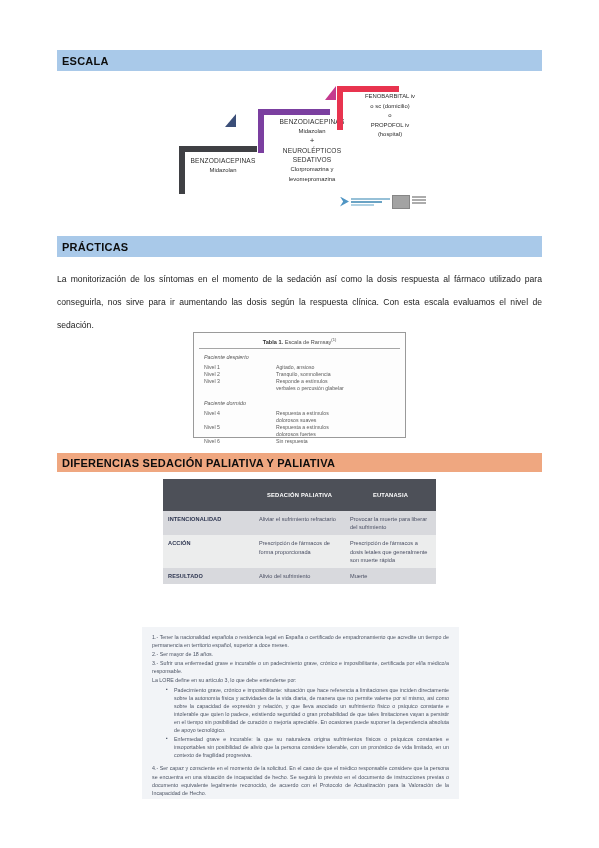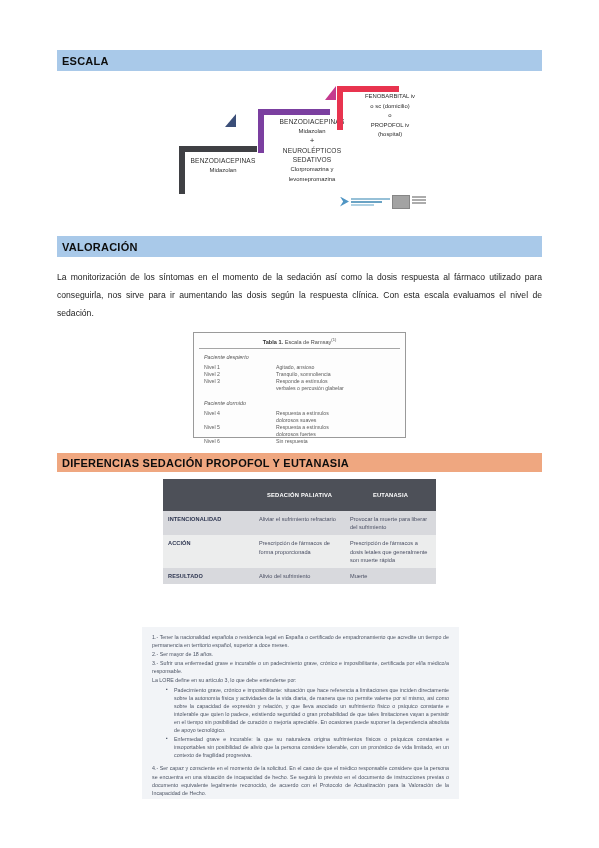--- a/index.html
+++ b/index.html
@@ -46,21 +46,21 @@
   .band-diferencias{ top: 453px; background: #efa780; height: 19px;}
   .band-manual     { top: 601px; background: #3ad05a; height: 19px;}
 
   
   .para {
     position: absolute;
     left: 57px;
     top: 268px;
     width: 485px;
     font-size: 8.6px;
-    line-height: 18px;
+    line-height: 23px;
     color: #1c1c1c;
     text-align: justify;
   }
 
   
   .diagram {
     position: absolute;
     left: 172px;
     top: 84px;
     width: 268px;
@@ -347,21 +347,21 @@
       <span class="logo-box"></span>
       <span class="logo-box2">
           <i></i>
           <i></i>
           <i></i>
         </span>
     </div>
   </div>
 
   <div class="band band-valoracion" style="background: rgb(169, 201, 233);">
-    <span class="band-label">VALORACIÓN</span>
+    <span class="band-label">PRÁCTICAS</span>
   </div>
 
   <div class="para">La monitorización de los síntomas en el momento de la sedación así como la dosis respuesta al fármaco utilizado para conseguirla, nos sirve para ir aumentando las dosis según la respuesta clínica. Con esta escala evaluamos el nivel de sedación.</div>
 
   <div class="ramsay">
     <div class="ramsay-title">
       <b>Tabla 1.</b><span> Escala de Ramsay</span><sup>(1)</sup>
     </div>
 
     <div class="ramsay-group">Paciente despierto</div>
@@ -392,21 +392,21 @@
       <span class="desc" style="white-space:pre-line">Respuesta a estímulos
 dolorosos fuertes</span>
     </div>
     <div class="r-row">
       <span class="lvl">Nivel 6</span>
       <span class="desc">Sin respuesta</span>
     </div>
   </div>
 
   <div class="band band-diferencias" style="background: rgb(239, 167, 128);">
-    <span class="band-label">DIFERENCIAS SEDACIÓN PROPOFOL Y EUTANASIA</span>
+    <span class="band-label">DIFERENCIAS SEDACIÓN PALIATIVA Y PALIATIVA</span>
   </div>
 
   <table class="cmp">
     <thead>
       <tr>
         <th class="corner" style="background: rgb(77, 80, 88);"></th>
         <th style="background: rgb(77, 80, 88);">SEDACIÓN PALIATIVA</th>
         <th style="background: rgb(77, 80, 88);">EUTANASIA</th>
       </tr>
     </thead>

